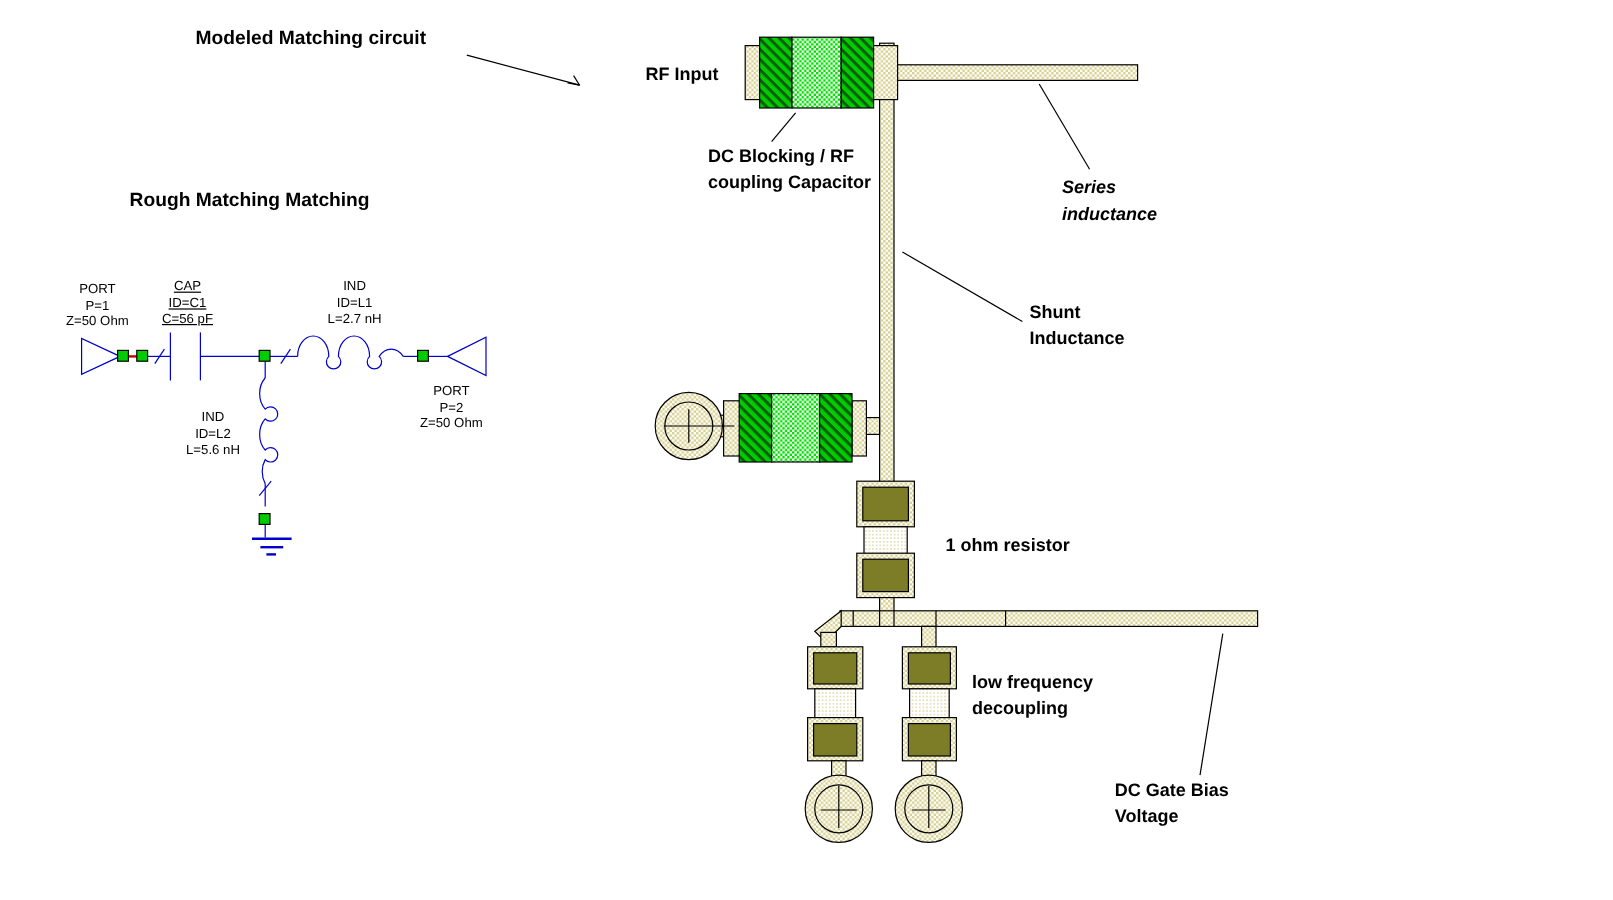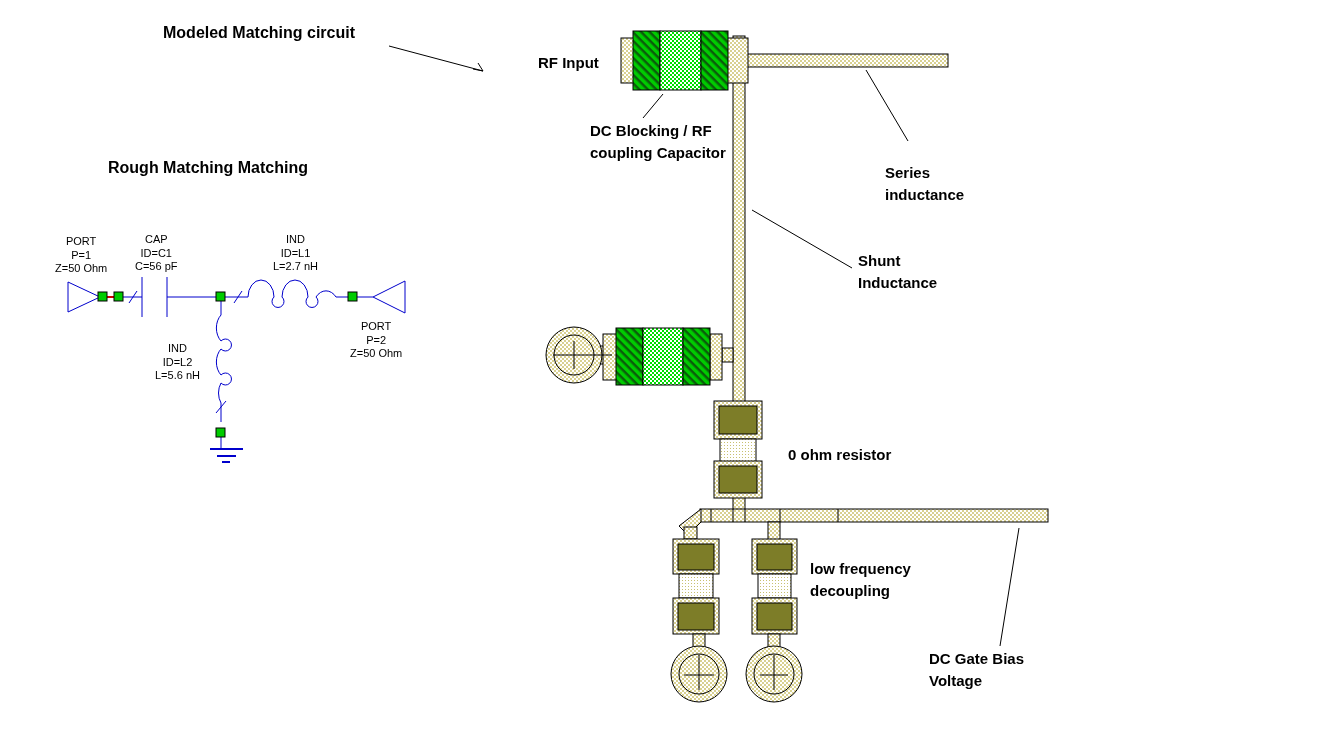--- a/index.html
+++ b/index.html
@@ -179,34 +179,34 @@
     <line x1="1019" y1="528" x2="1000" y2="646"></line>
   </g>
 </svg>
 
 <div class="lbl lbl-title" style="left:163px;top:24px;">Modeled Matching circuit</div>
 <div class="lbl lbl-title" style="left:108px;top:159px;">Rough Matching Matching</div>
 
 <div class="lbl lbl-ann" style="left:538px;top:52px;">RF Input</div>
 <div class="lbl lbl-ann" style="left:542px;top:120px;margin-left:48px;">DC Blocking / RF
 coupling Capacitor</div>
-<div class="lbl lbl-ann" style="left:885px;top:162px;">Series
+<div class="lbl lbl-ann" style="left:885px;top:146px;font-style:italic;">Series
 inductance</div>
 <div class="lbl lbl-ann" style="left:858px;top:250px;">Shunt
 Inductance</div>
-<div class="lbl lbl-ann" style="left:788px;top:444px;">0 ohm resistor</div>
+<div class="lbl lbl-ann" style="left:788px;top:444px;">1 ohm resistor</div>
 <div class="lbl lbl-ann" style="left:810px;top:558px;">low frequency
 decoupling</div>
 <div class="lbl lbl-ann" style="left:929px;top:648px;">DC Gate Bias
 Voltage</div>
 
 <div class="lbl lbl-schem" style="left:55px;top:235px;">PORT
 P=1
 Z=50 Ohm</div>
-<div class="lbl lbl-schem" style="left:135px;top:233px;">CAP
+<div class="lbl lbl-schem" style="left:135px;top:233px;text-decoration:underline;">CAP
 ID=C1
 C=56 pF</div>
 <div class="lbl lbl-schem" style="left:273px;top:233px;">IND
 ID=L1
 L=2.7 nH</div>
 <div class="lbl lbl-schem" style="left:155px;top:342px;">IND
 ID=L2
 L=5.6 nH</div>
 <div class="lbl lbl-schem" style="left:350px;top:320px;">PORT
 P=2

